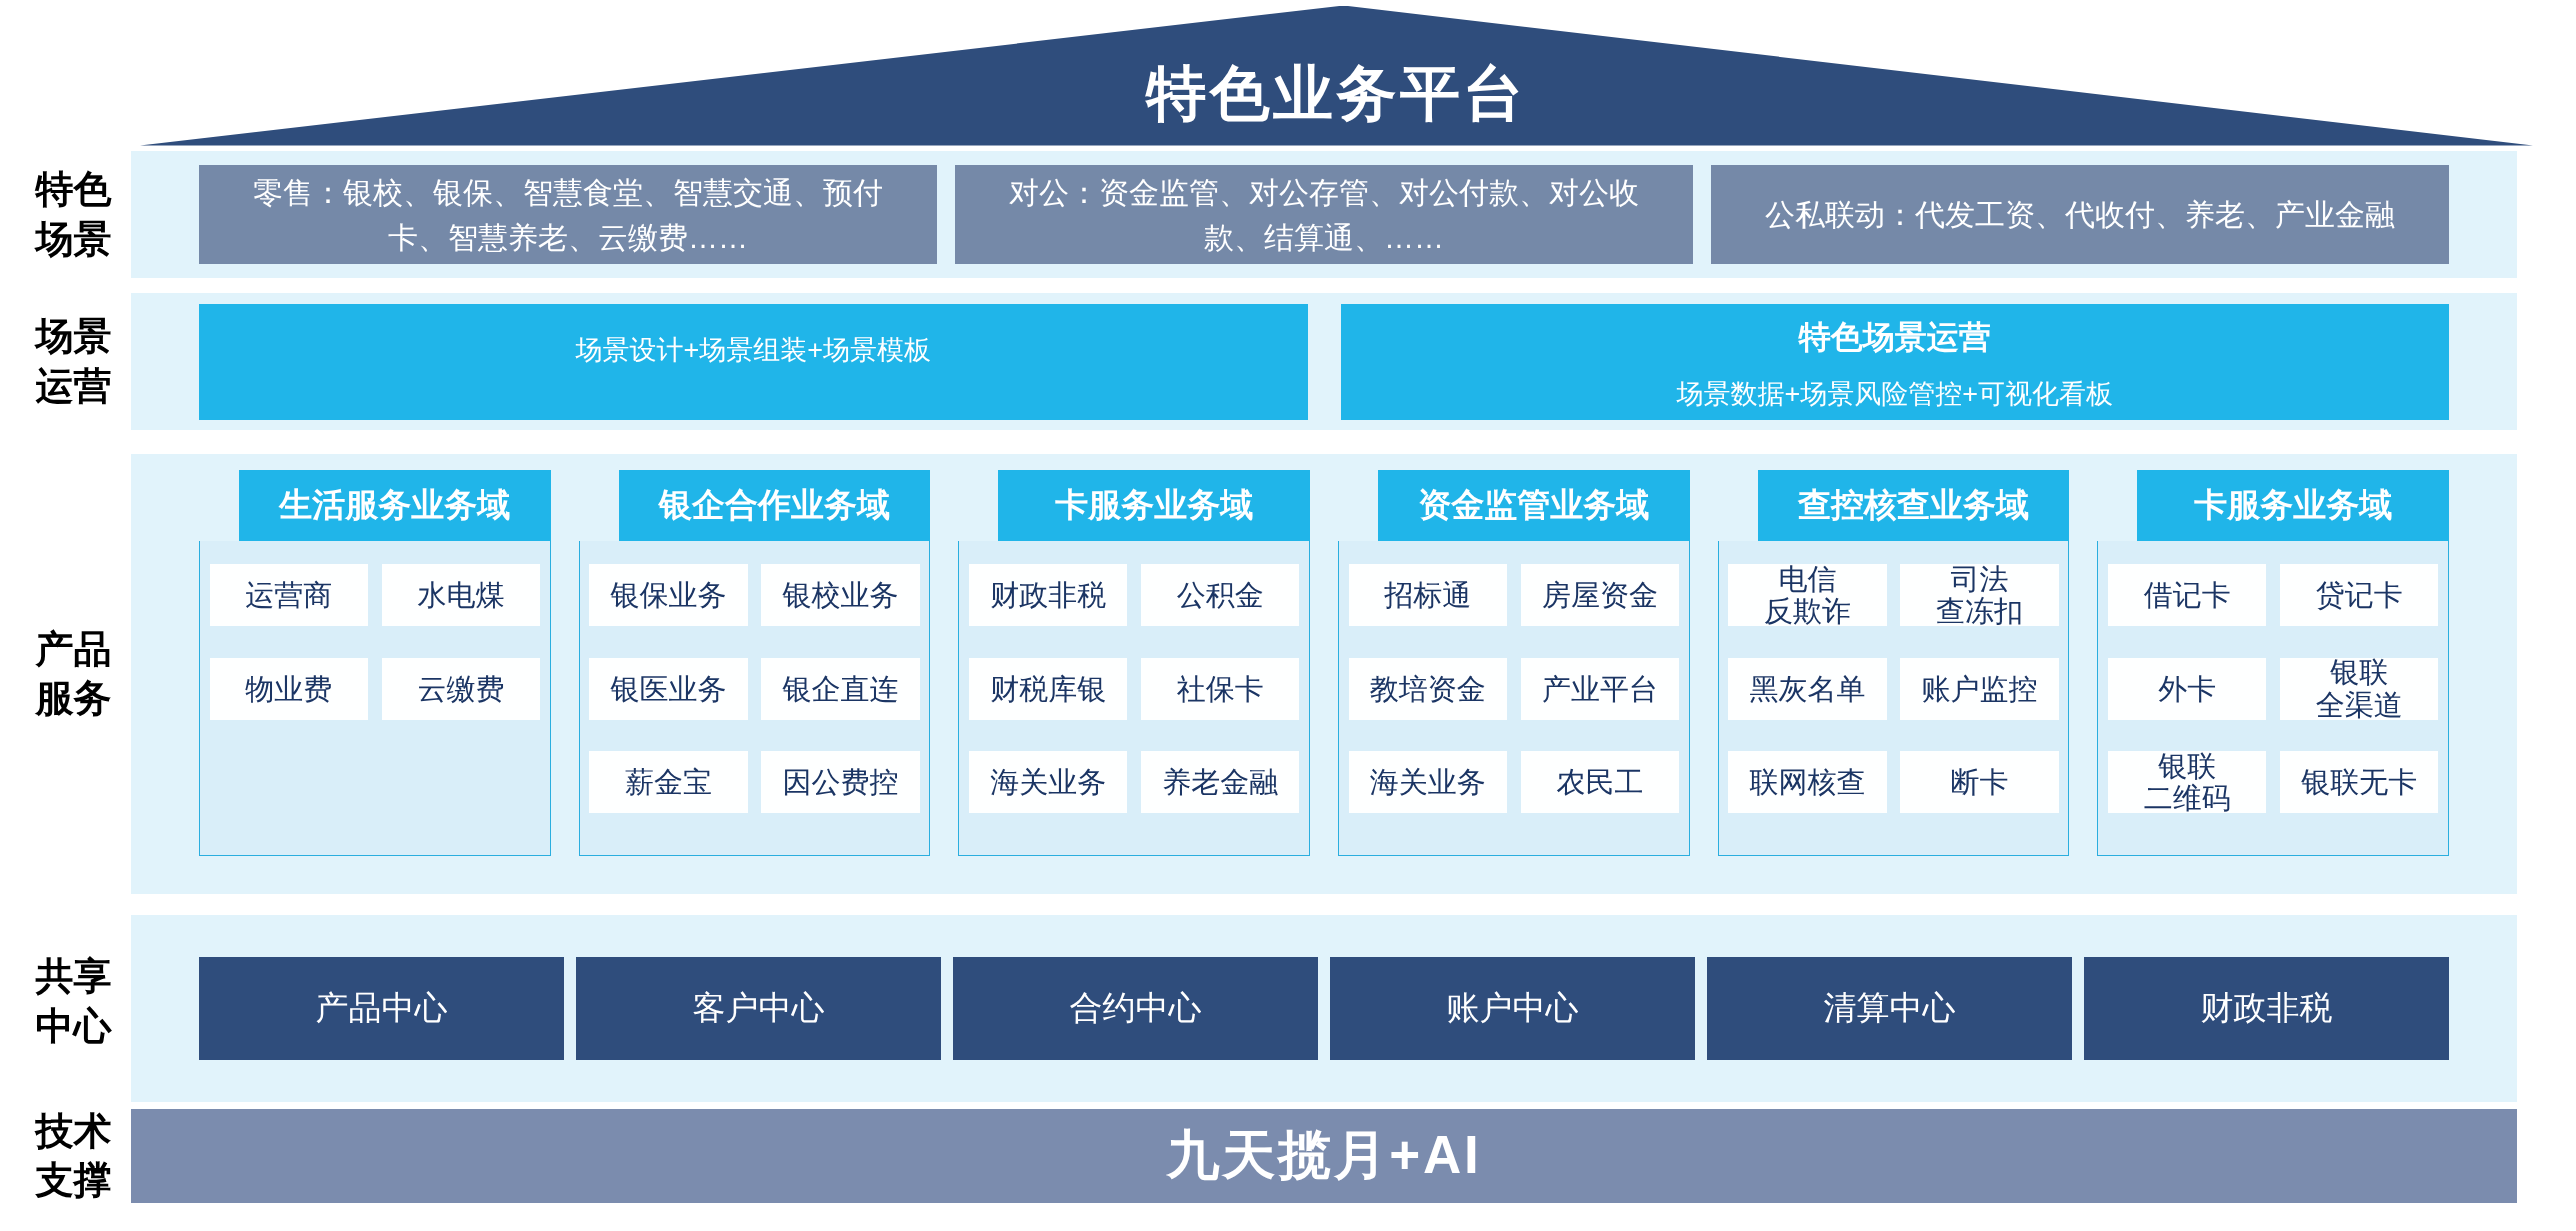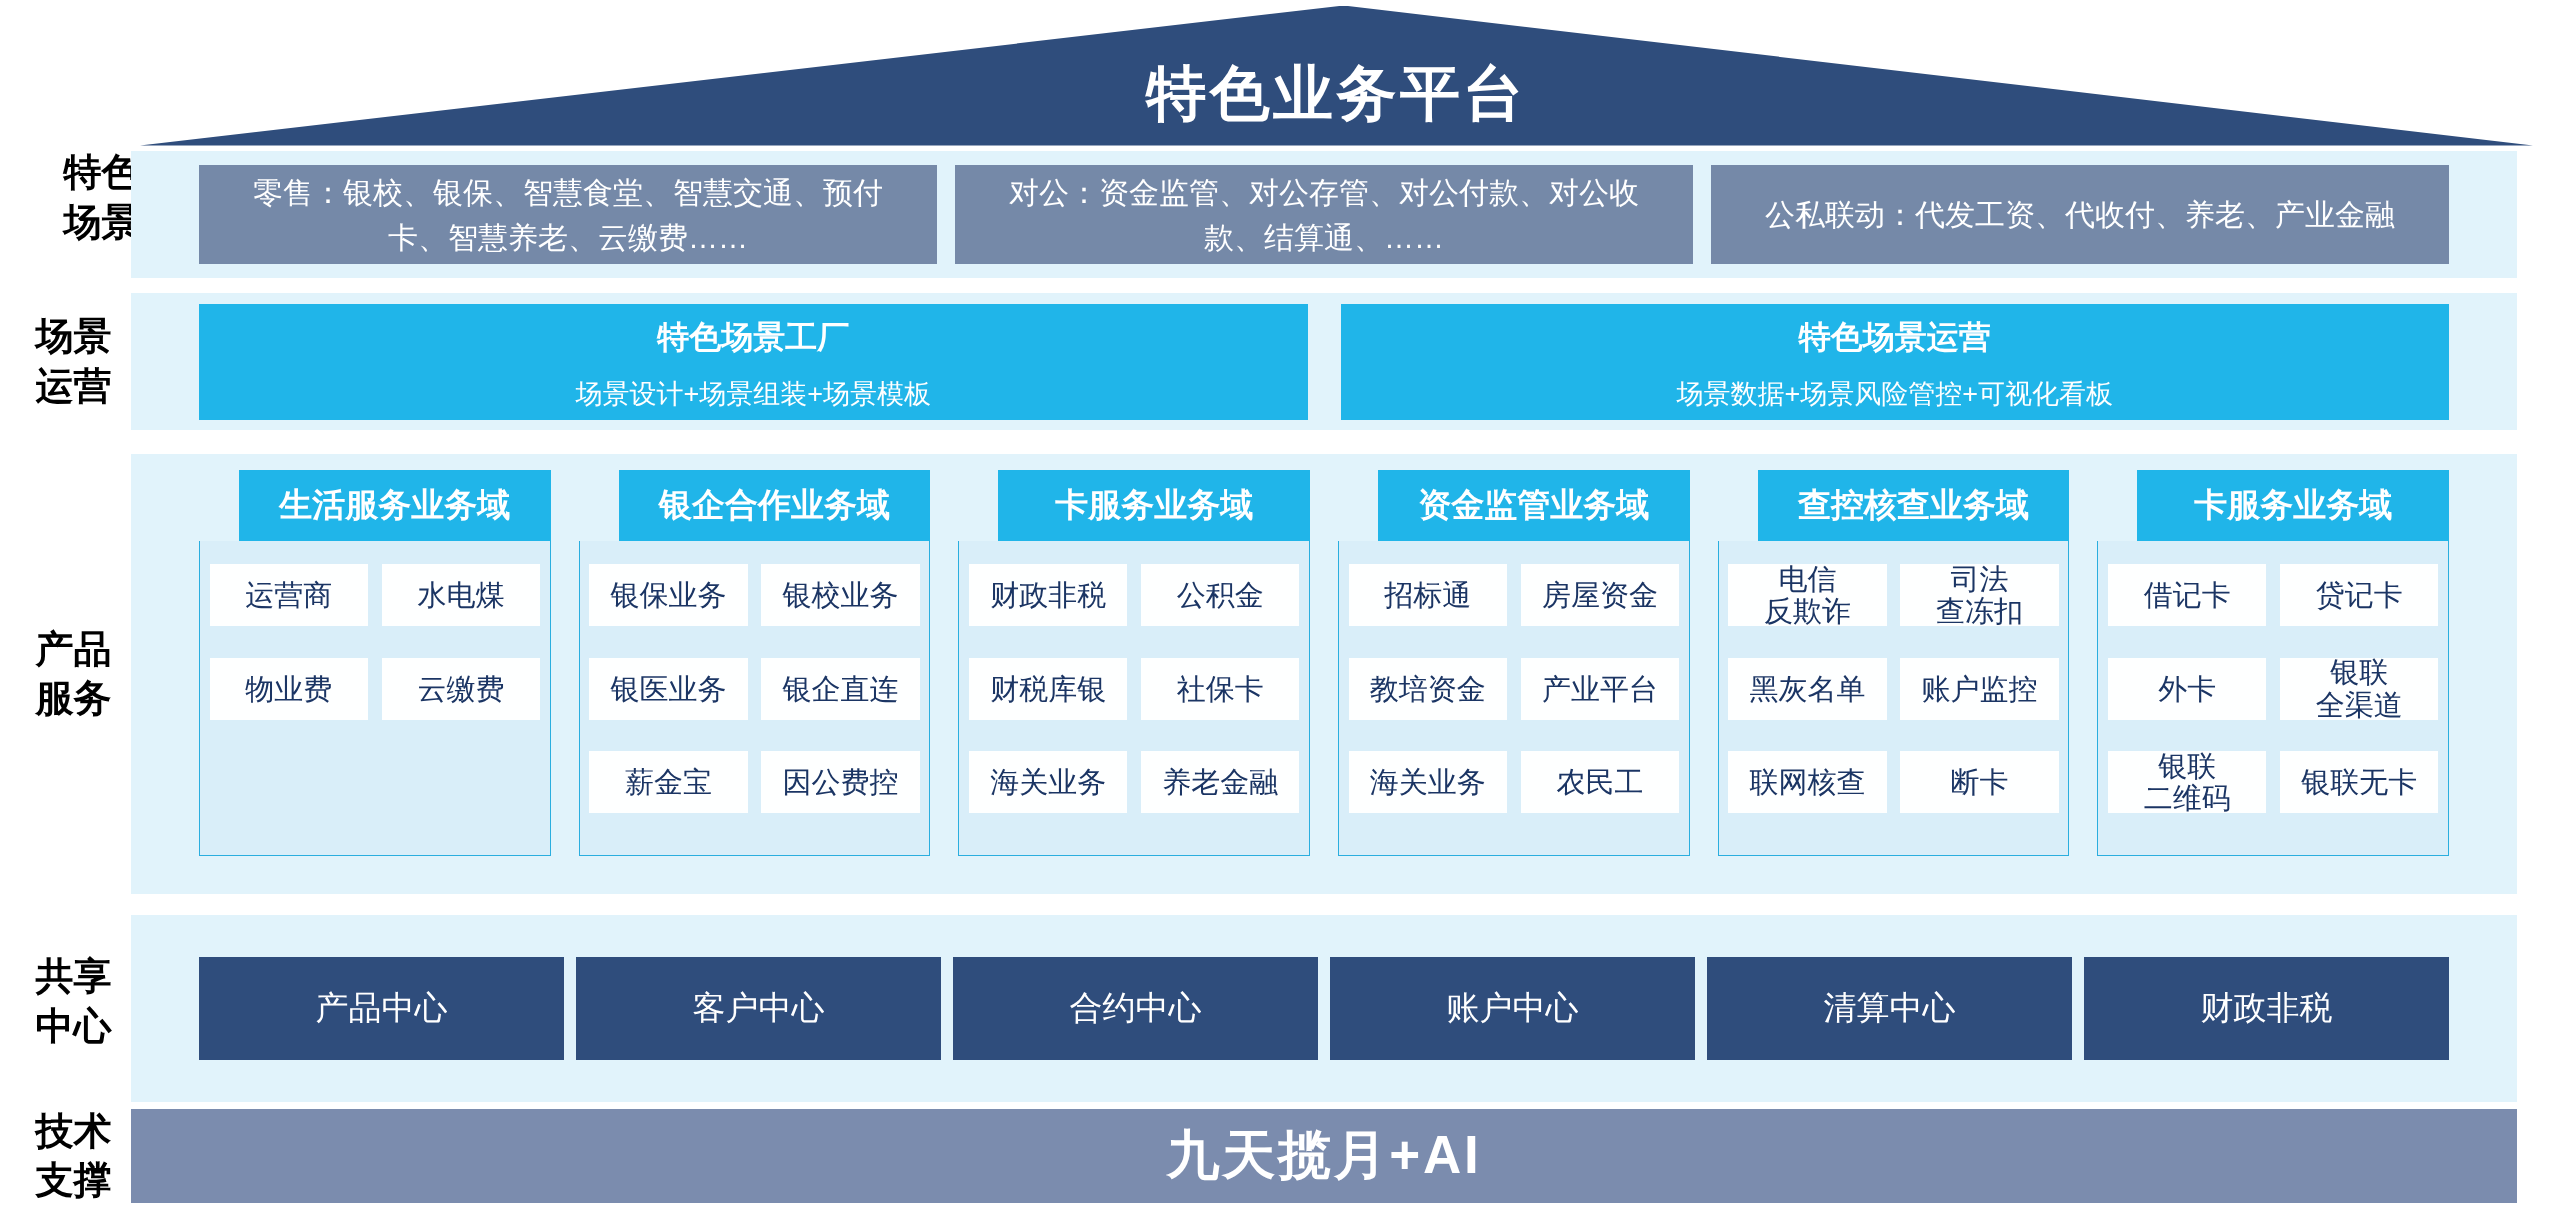--- a/index.html
+++ b/index.html
@@ -21,21 +21,21 @@
     text-align:center;color:#ffffff;
     font-size:60px;font-weight:bold;letter-spacing:3.4px;
   }
   
   .row-label{
     position:absolute;left:0;width:147px;
     display:flex;align-items:center;justify-content:center;
     color:#000000;font-size:38px;font-weight:bold;line-height:1.3;
     text-align:center;white-space:pre-line;
   }
-  .label-1{top:134px;height:127px;padding-left:28px;}
+  .label-1{top:151px;height:127px;}
   .label-2{top:293px;height:137px;}
   .label-3{top:454px;height:440px;}
   .label-4{top:915px;height:173px;}
   .label-5{top:1109px;height:94px;}
   
   .band{
     position:absolute;left:131px;width:2386px;
     background:#E1F3FB;
     display:flex;align-items:center;
     padding:0 68px;box-sizing:border-box;
@@ -114,21 +114,20 @@
 支撑</div>
 
   <div class="band band-1">
     <div class="gray-box">零售：银校、银保、智慧食堂、智慧交通、预付卡、智慧养老、云缴费……</div>
     <div class="gray-box">对公：资金监管、对公存管、对公付款、对公收款、结算通、……</div>
     <div class="gray-box">公私联动：代发工资、代收付、养老、产业金融</div>
   </div>
 
   <div class="band band-2">
     <div class="cyan-box">
-      <div class="cyan-box-title">特色场景工厂</div>
       <div class="cyan-box-sub">场景设计+场景组装+场景模板</div>
     </div>
     <div class="cyan-box">
       <div class="cyan-box-title">特色场景运营</div>
       <div class="cyan-box-sub">场景数据+场景风险管控+可视化看板</div>
     </div>
   </div>
 
   <div class="band band-3">
 

